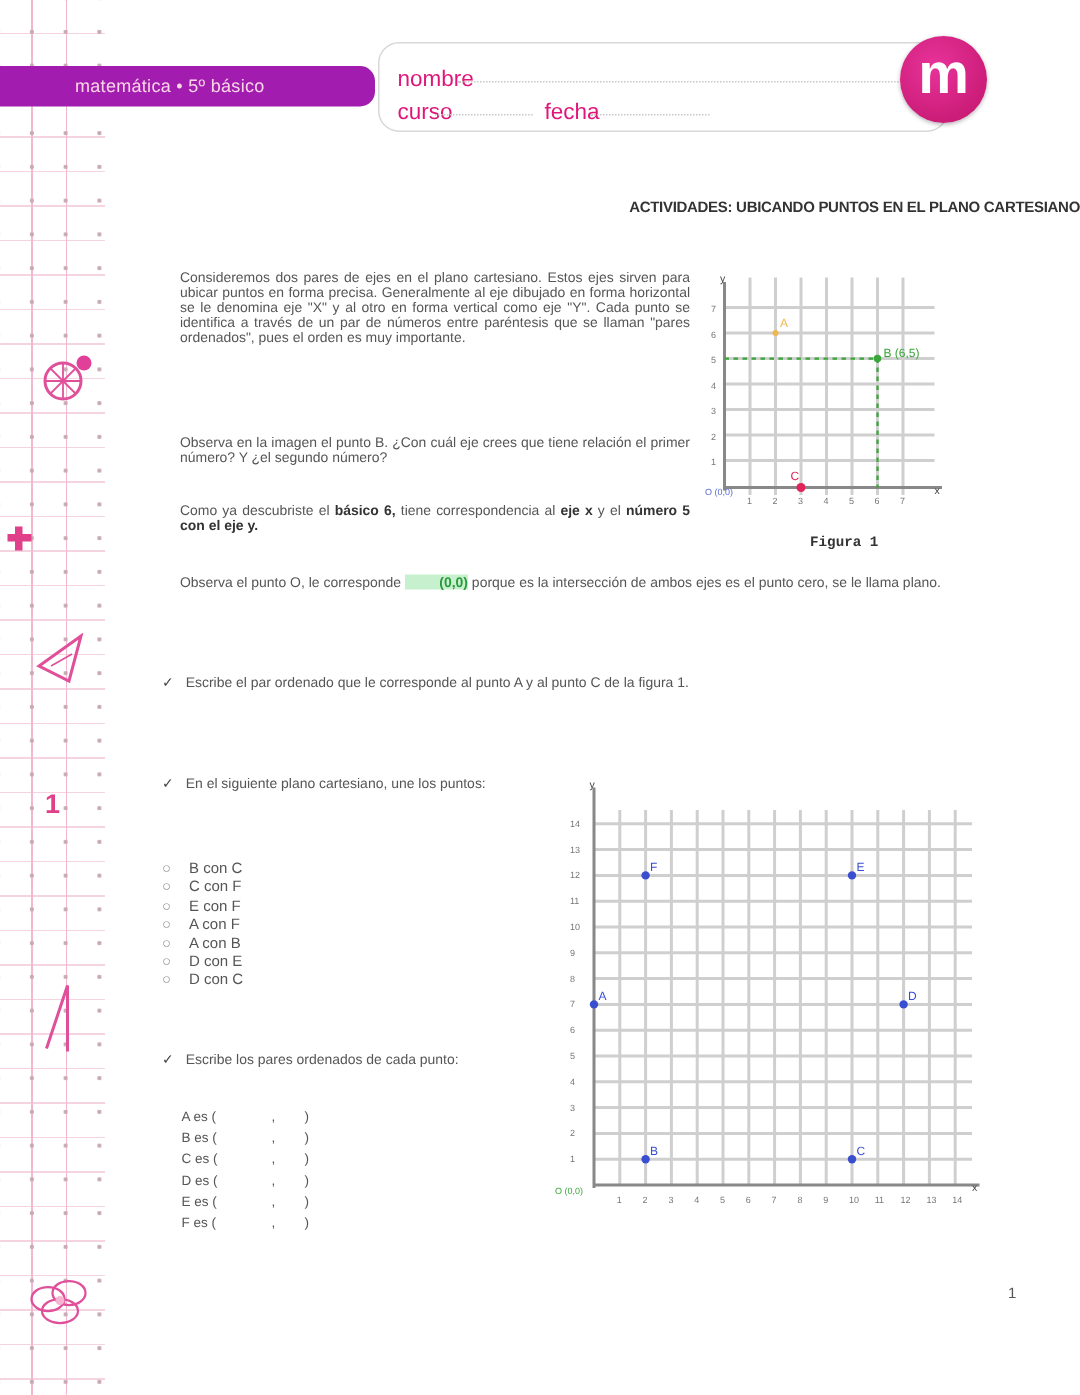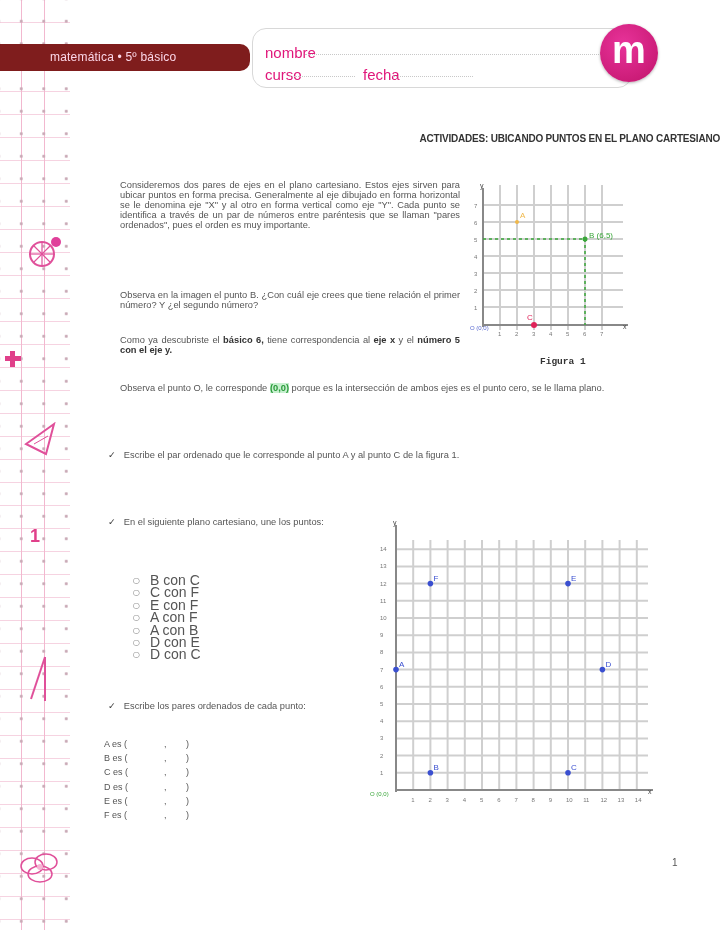--- a/index.html
+++ b/index.html
@@ -13,48 +13,48 @@
         repeating-linear-gradient(to bottom, transparent 0, transparent 22px, #f6d3e1 22px, #f6d3e1 23px);
     }
     .margin-dots { position: absolute; left: 0; top: 0; width: 70px; height: 930px;
       background-image: radial-gradient(circle, #c9a9b6 1.3px, transparent 1.6px);
       background-size: 22.5px 22.5px; background-position: 10px 10px; }
 
     .deco { position: absolute; }
 
     
     .header-band { position: absolute; left: 0; top: 44px; width: 250px; height: 27px;
-      background: #7f1d1d; border-radius: 0 10px 10px 0; }
+      background: #a21caf; border-radius: 0 10px 10px 0; }
     .header-band span { position: absolute; left: 50px; top: 6px; font-size: 12px; color: #fbd6e7; letter-spacing: 0.2px; }
     .header-box { position: absolute; left: 252px; top: 28px; width: 380px; height: 60px;
       border: 1.5px solid #d8d8d8; border-radius: 14px; background: #fff; }
     .hdr-label { position: absolute; font-size: 15px; color: #e0167a; }
     .hdr-dots { position: absolute; height: 1px; border-bottom: 1px dotted #c8c8c8; }
     .logo { position: absolute; left: 600px; top: 24px; width: 58px; height: 58px; border-radius: 50%;
       background: radial-gradient(circle at 40% 35%, #e8339a, #c0136a); color: #fff;
       font-size: 38px; font-weight: bold; text-align: center; line-height: 52px;
       box-shadow: 0 1px 3px rgba(0,0,0,0.3); }
 
     .title { position: absolute; left: 0; width: 720px; top: 133px; text-align: right; font-size: 10px; font-weight: bold; color: #333; letter-spacing: -0.2px; padding-left: 90px; }
 
     .para { position: absolute; font-size: 9.3px; line-height: 10px; color: #555; text-align: justify; }
     .para b { color: #333; }
-    .hl { background: #c7f0cf; color: #2a9a3a; font-weight: bold; }
+    .hl { background: #c7f0cf; color: #2a9a3a; font-weight: bold; padding-left: 23px; }
 
     .check { color: #444; margin-right: 8px; }
 
     .fig-caption { position: absolute; font-size: 9.5px; font-weight: bold; color: #333; font-family: Liberation Mono, monospace; }
 
-    .list { position: absolute; font-size: 14px; line-height: 12.4px; color: #555; margin-left: 24px; }
+    .list { position: absolute; font-size: 10px; line-height: 12.4px; color: #555; }
     .list li { list-style: none; }
     .list .bullet { display: inline-block; width: 18px; color: #999; }
 
     .pairs { position: absolute; font-size: 9px; line-height: 14.2px; color: #555; }
     .pairs div span { display: inline-block; }
-    .pairs .lbl { width: 30px; }
+    .pairs .lbl { width: 30px; margin-left: 17px; }
     .pairs .b1 { width: 30px; }
     .pairs .cm { width: 22px; }
 
     .page-num { position: absolute; left: 672px; top: 857px; font-size: 10px; color: #555; }
     svg text { font-family: "Liberation Sans", sans-serif; }
   </style>
 </head>
 <body>
 
 <div class="margin-grid"></div>

